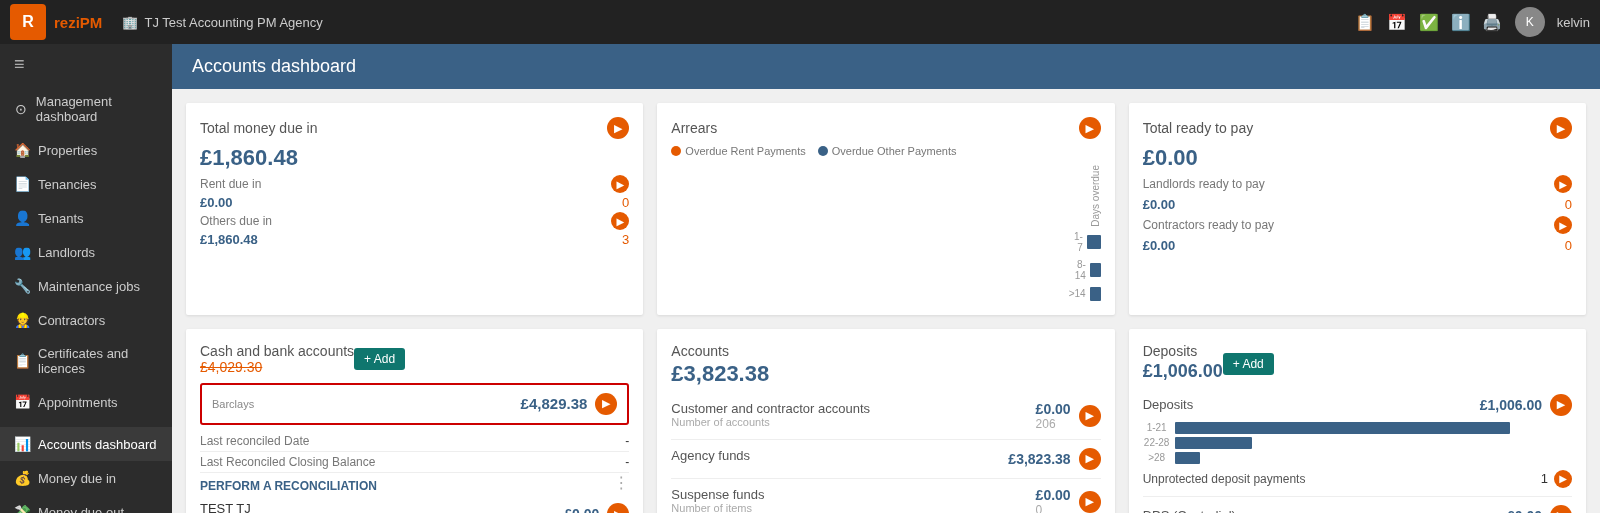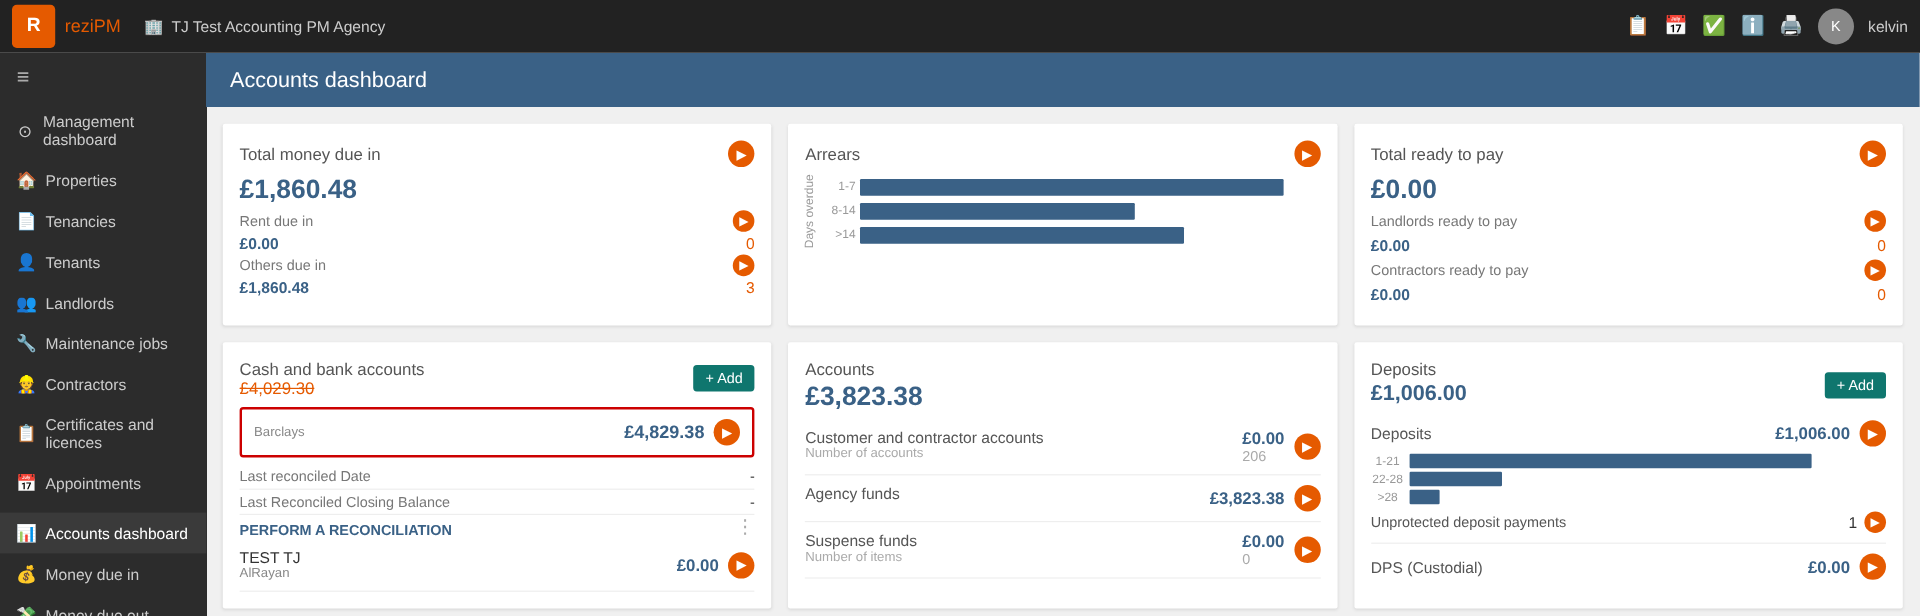--- a/index.html
+++ b/index.html
@@ -19,21 +19,21 @@
       width: 36px; height: 36px;
       background: #e55a00;
       border-radius: 4px;
       display: flex; align-items: center; justify-content: center;
       color: #fff; font-weight: bold; font-size: 16px; margin-right: 8px;
     }
     .topnav-brand {
       display: flex; align-items: center; margin-right: 20px;
     }
     .topnav-brand-text {
-      color: #fff; font-size: 15px; font-weight: normal;
+      color: #fff; font-size: 15px; font-weight: bold;
     }
     .topnav-brand-text span { color: #e55a00; }
     .topnav-agency {
       display: flex; align-items: center; color: #ccc; font-size: 13px; flex: 1;
     }
     .topnav-agency-icon { margin-right: 6px; color: #aaa; }
     .topnav-right {
       display: flex; align-items: center; gap: 12px;
     }
     .topnav-icon { color: #aaa; font-size: 16px; cursor: pointer; }
@@ -165,21 +165,21 @@
       display: flex; align-items: center; justify-content: space-between;
       margin-bottom: 4px;
     }
     .ready-label { color: #777; font-size: 12px; }
     .ready-val { color: #3a6186; font-size: 13px; font-weight: bold; }
     .ready-count { color: #e55a00; font-size: 13px; }
     .ready-row-right { display: flex; align-items: center; gap: 6px; }
 
     
     .card-header-row {
-      display: flex; align-items: center; justify-content: space-between; margin-bottom: 8px;
+      display: flex; align-items: center; margin-bottom: 8px;
     }
     .add-btn {
       background: #0f766e; color: #fff; border: none; border-radius: 3px;
       padding: 4px 10px; font-size: 12px; cursor: pointer; display: flex; align-items: center; gap: 4px;
     }
 
     .account-item {
       border: 2px solid #cc0000;
       border-radius: 3px;
       padding: 8px 10px;
@@ -362,21 +362,31 @@
             <span class="money-val">£1,860.48</span>
             <span class="money-count">3</span>
           </div>
         </div>
 
         <div class="card">
           <div class="card-title">
             <span class="card-title-text">Arrears</span>
             <div class="orange-arrow">▶</div>
           </div>
-          <div style="display:flex; align-items:center; gap:4px;">
+          <div class="arrears-legend">
+            <div class="legend-item">
+              <span class="legend-dot" style="background:#e55a00;"></span>
+              <span>Overdue Rent Payments</span>
+            </div>
+            <div class="legend-item">
+              <span class="legend-dot" style="background:#3a6186;"></span>
+              <span>Overdue Other Payments</span>
+            </div>
+          </div>
+          <div style="display:flex; align-items:flex-end; gap:4px;flex-direction:column;">
             <div style="writing-mode:vertical-rl; transform:rotate(180deg); font-size:10px; color:#999; text-align:center; line-height:1;">Days overdue</div>
             <div style="flex:1;">
               <div class="chart-bar-row">
                 <span class="chart-bar-label">1-7</span>
                 <div class="chart-bar" style="width:85%;"></div>
               </div>
               <div style="height:6px;"></div>
               <div class="chart-bar-row">
                 <span class="chart-bar-label">8-14</span>
                 <div class="chart-bar" style="width:55%;"></div>

